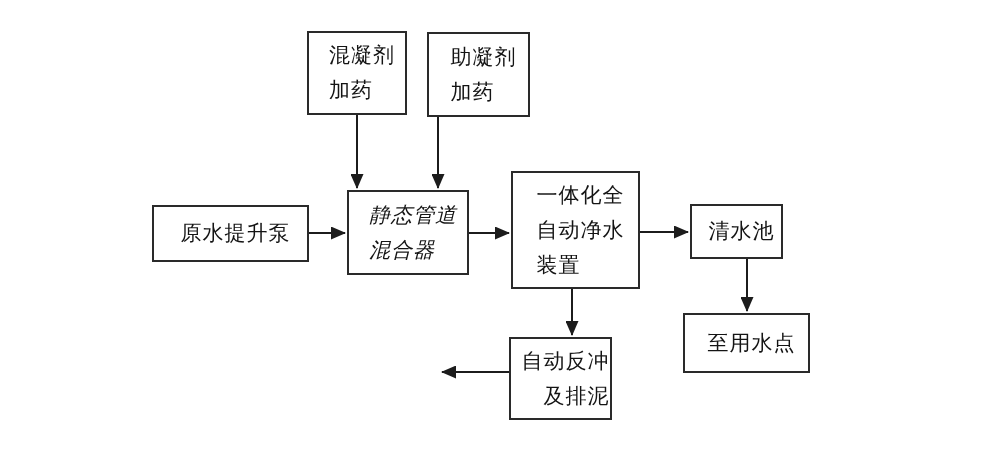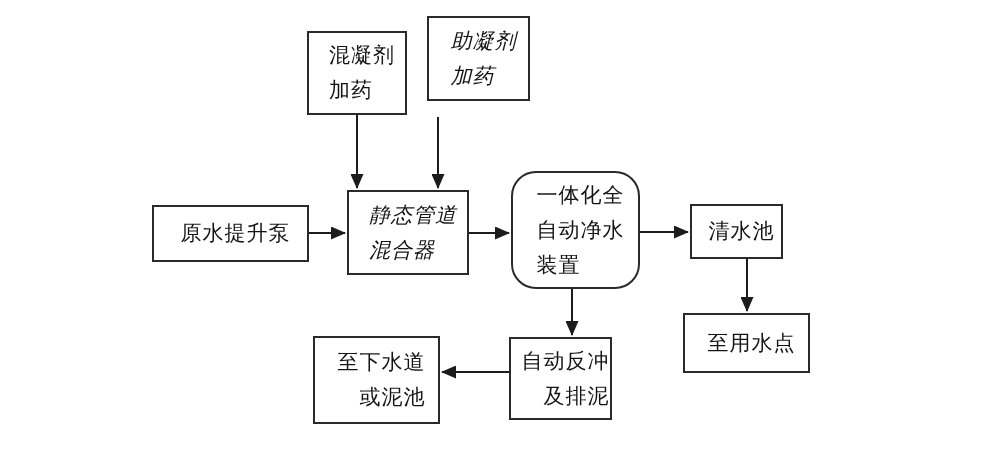--- a/index.html
+++ b/index.html
@@ -58,51 +58,47 @@
       <line x1="747" y1="259" x2="747" y2="311" class="edge" marker-end="url(#arrowhead)"></line>
       <line x1="572" y1="289" x2="572" y2="335" class="edge" marker-end="url(#arrowhead)"></line>
       <line x1="509" y1="372" x2="442" y2="372" class="edge" marker-end="url(#arrowhead)"></line>
     </svg>
 
   <div class="node" style="left:307px;top:31px;width:100px;height:84px;">
     <span class="node-label ta-left">混凝剂
 加药</span>
   </div>
 
-  <div class="node" style="left:427px;top:16px;width:103px;height:85px;font-style:italic;">
+  <div class="node" style="left:427px;top:32px;width:103px;height:85px;">
     <span class="node-label ta-left">助凝剂
 加药</span>
   </div>
 
   <div class="node" style="left:152px;top:205px;width:157px;height:57px;">
     <span class="node-label ta-center">原水提升泵</span>
   </div>
 
   <div class="node" style="left:347px;top:190px;width:122px;height:85px;font-style:italic;">
     <span class="node-label ta-left">静态管道
 混合器</span>
   </div>
 
-  <div class="node" style="left:511px;top:171px;width:129px;height:118px;border-radius:25px;">
+  <div class="node" style="left:511px;top:171px;width:129px;height:118px;">
     <span class="node-label ta-left">一体化全
 自动净水
 装置</span>
   </div>
 
   <div class="node" style="left:690px;top:204px;width:93px;height:55px;">
     <span class="node-label ta-center">清水池</span>
   </div>
 
   <div class="node" style="left:683px;top:313px;width:127px;height:60px;">
     <span class="node-label ta-center">至用水点</span>
   </div>
 
-  <div class="node" style="left:313px;top:336px;width:127px;height:88px;">
-    <span class="node-label ta-center">至下水道
-或泥池</span>
-  </div>
 
   <div class="node" style="left:509px;top:337px;width:103px;height:83px;">
     <span class="node-label ta-center">自动反冲
 及排泥</span>
   </div>
 
 </div>
 
 </body></html>

